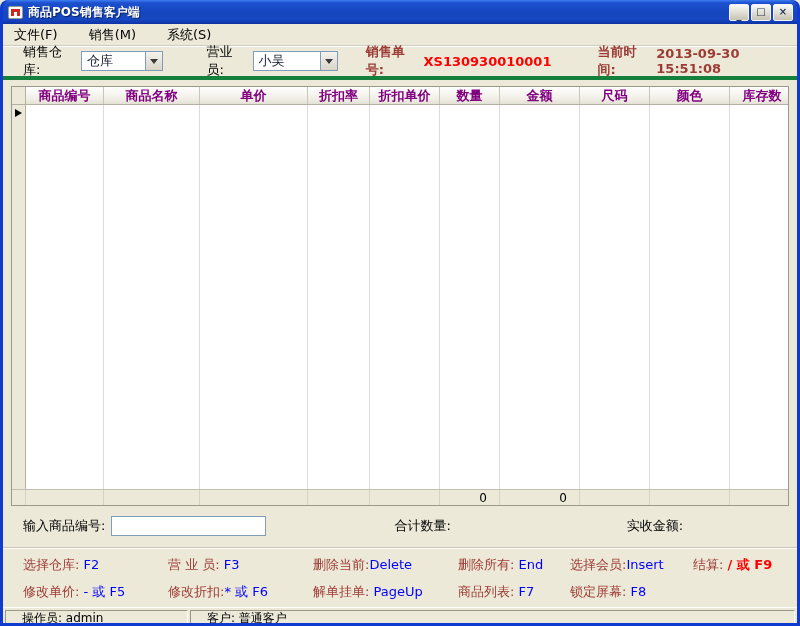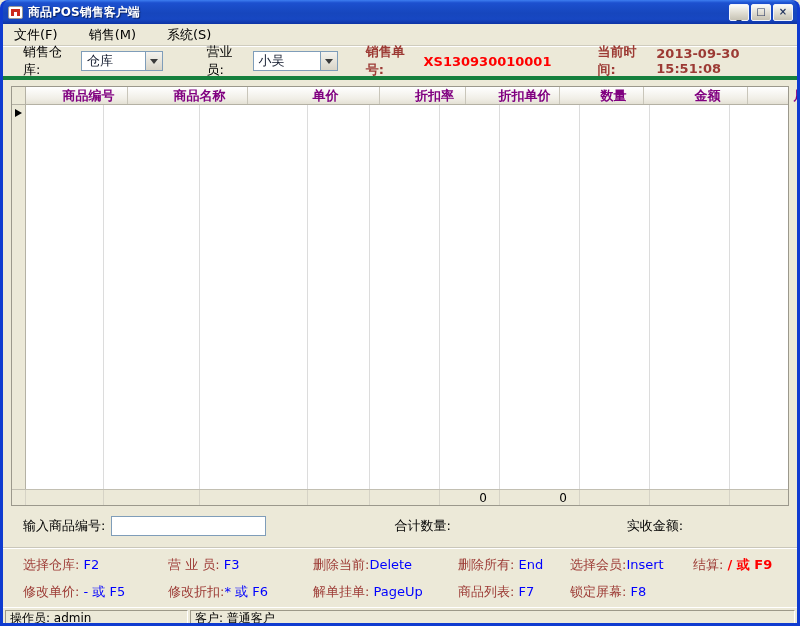--- a/index.html
+++ b/index.html
@@ -98,21 +98,20 @@
   
   .grid-wrap {
     margin:6px 8px 0 8px; height:420px; flex-shrink:0;
     border:1px solid #9b988c; background:#fff;
     display:flex; flex-direction:column;
   }
   .grid-header {
     height:18px; flex-shrink:0; display:flex;
     background:linear-gradient(180deg,#ffffff 0%,#f0eee6 70%,#e4e1d4 100%);
     border-bottom:1px solid #b4b1a4;
-    gap:24px;
   }
   .hcell {
     font-weight:bold; color:#800080; font-size:13px;
     display:flex; align-items:center; justify-content:center;
     border-right:1px solid #c9c6ba; overflow:hidden; white-space:nowrap;
   }
   .gcell { background:#ece9d8; border-right:1px solid #b4b1a4; }
   .grid-body { flex:1; display:flex; }
   .bcol { border-right:1px solid #dcdcdc; }
   .b-gutter { background:#ece9d8; border-right:1px solid #b4b1a4; position:relative; }
@@ -179,21 +178,21 @@
 
   
   .statusbar {
     margin-top:auto; flex-shrink:0;
     height:19px; display:flex; gap:2px;
     padding:2px 2px 1px 2px;
     border-top:1px solid #fff;
     font-size:12px;
   }
   .status-panel {
-    height:16px; display:flex; align-items:center; padding-left:4px;
+    height:16px; display:flex; align-items:center; padding-left:16px;
     border:1px solid;
     border-color:#9c9888 #ffffff #ffffff #9c9888;
     color:#000; overflow:hidden; white-space:nowrap;
   }
   .sp1 { width:183px; }
   .sp2 { width:202px; }
   .sp3 { flex:1; }
 </style>
 </head>
 <body>

